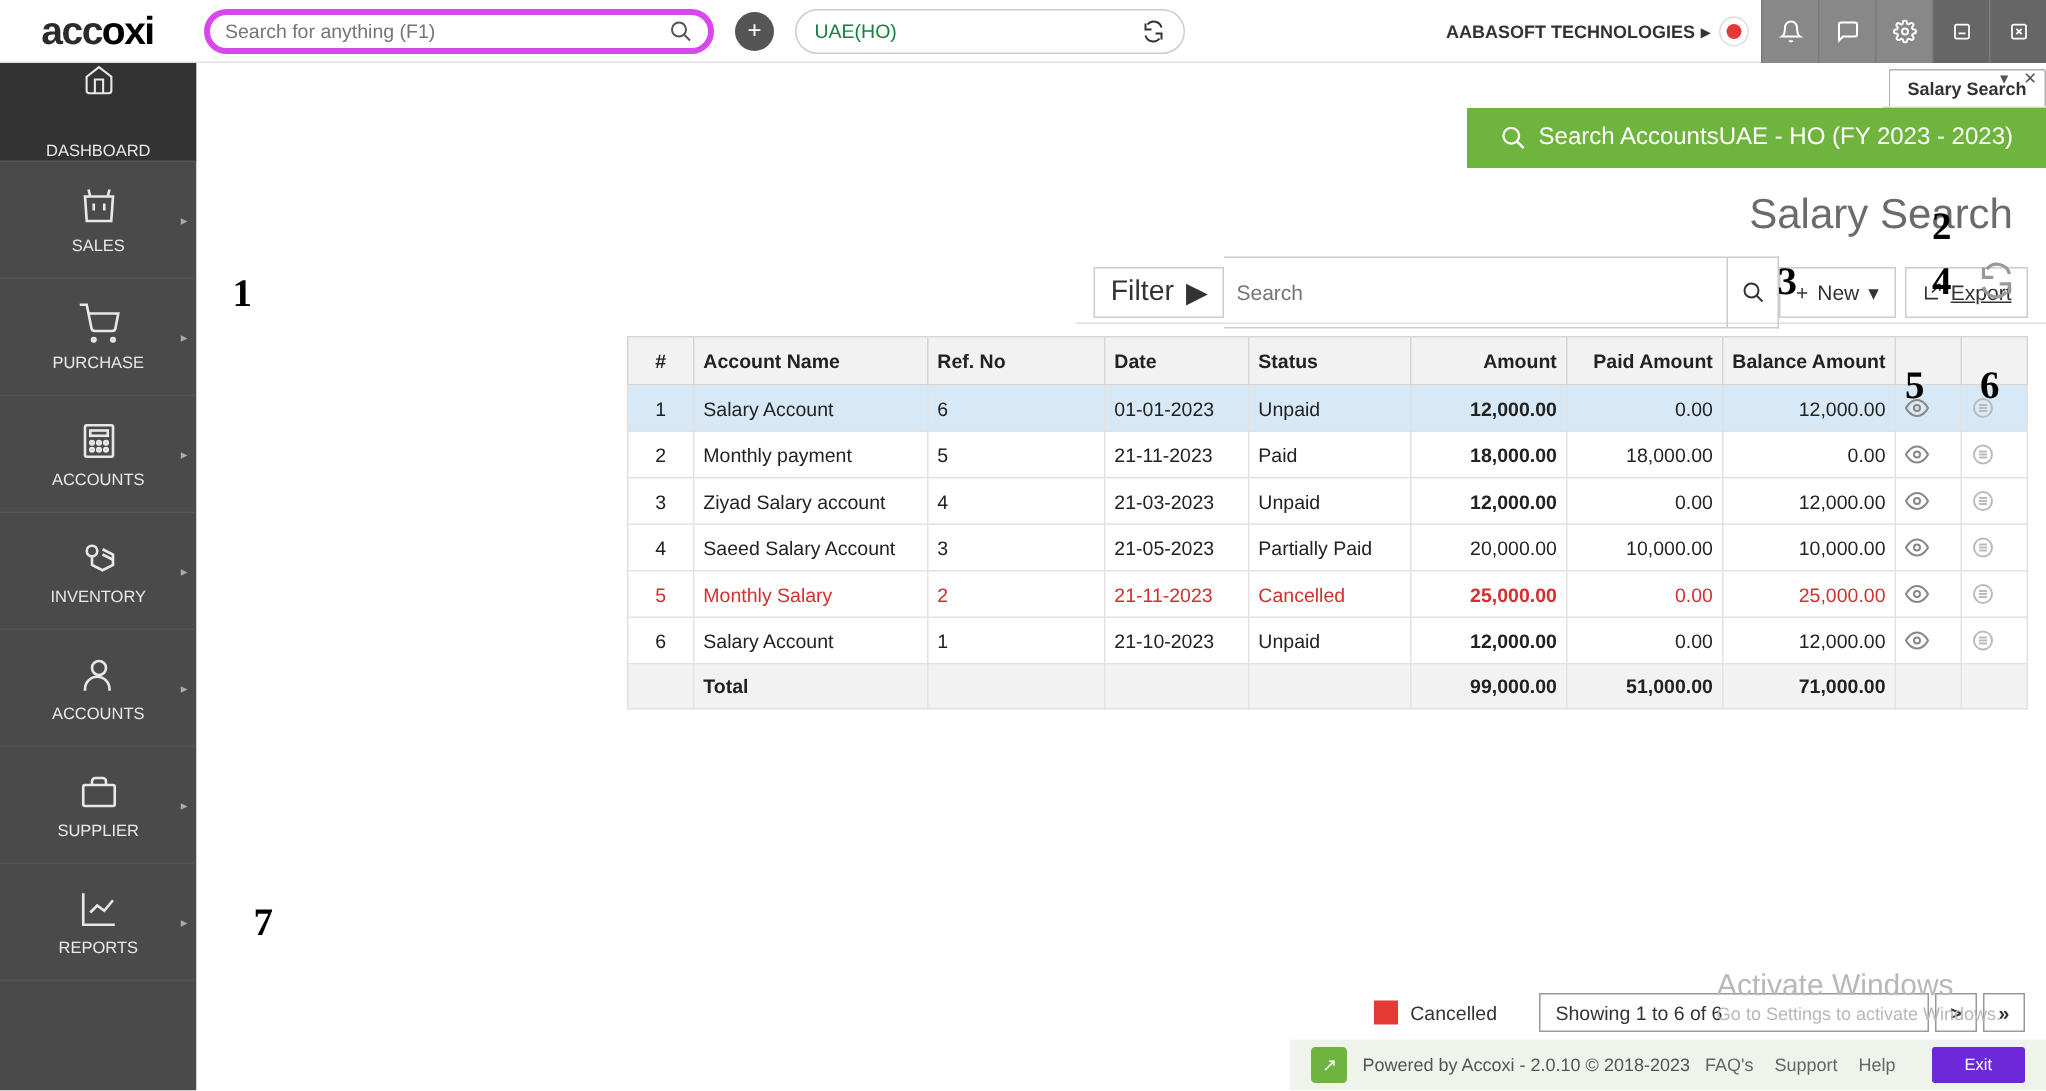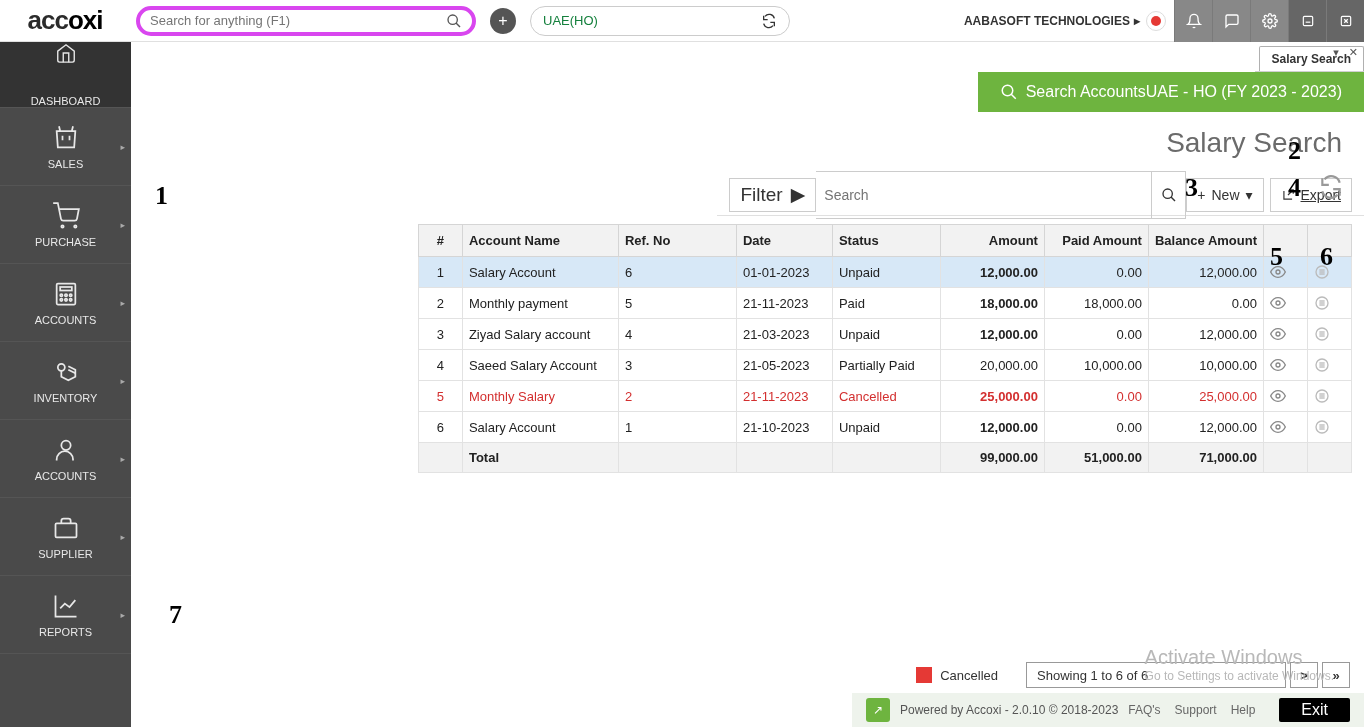--- a/index.html
+++ b/index.html
@@ -50,21 +50,21 @@
 .icon-cell { text-align:center; color:#888; width:40px; }
 .total-row td { background:#f2f2f2; font-weight:700; }
 .footer1 { height:36px; display:flex; align-items:center; padding:0 14px; font-size:13px; color:#333; gap:8px; }
 .red-sq { width:16px; height:16px; background:#e53935; }
 .pager { margin-left:auto; display:flex; align-items:center; gap:4px;padding-left:20px; }
 .pager .txt { border:1px solid #999; height:26px; display:flex; align-items:center; padding:0 10px; width:260px; }
 .pager .pbtn { border:1px solid #999; height:26px; width:28px; display:flex; align-items:center; justify-content:center; font-weight:700; }
 .footer2 { height:34px; background:#eef3ec; display:flex; align-items:center; padding:0 14px; font-size:12px; color:#555; gap:10px; }
 .footer2 .links { margin-left:auto; display:flex; gap:14px; color:#666; }
 .footer2 .arrow-badge { width:24px; height:24px; background:#6eb43f; border-radius:3px; display:flex; align-items:center; justify-content:center; color:#fff; }
-.exit-btn { background:#000000; color:#fff; height:24px; padding:0 22px; display:flex; align-items:center; border-radius:2px; font-size:16px; }
+.exit-btn { background:#6d28d9; color:#fff; height:24px; padding:0 22px; display:flex; align-items:center; border-radius:2px; font-size:11px; }
 .watermark { position:absolute; right:30px; bottom:44px; color:#b8b8b8; font-size:20px; text-align:left; line-height:1.2; pointer-events:none; }
 .watermark .s { font-size:12px; }
 .annot { position:absolute; font-family:Georgia,"Times New Roman",serif; font-size:26px; font-weight:700; color:#000; pointer-events:none; z-index:50; }
 svg { display:block; }
 </style>
 </head>
 <body>
 
 <div class="topbar">
   <div class="logo">

